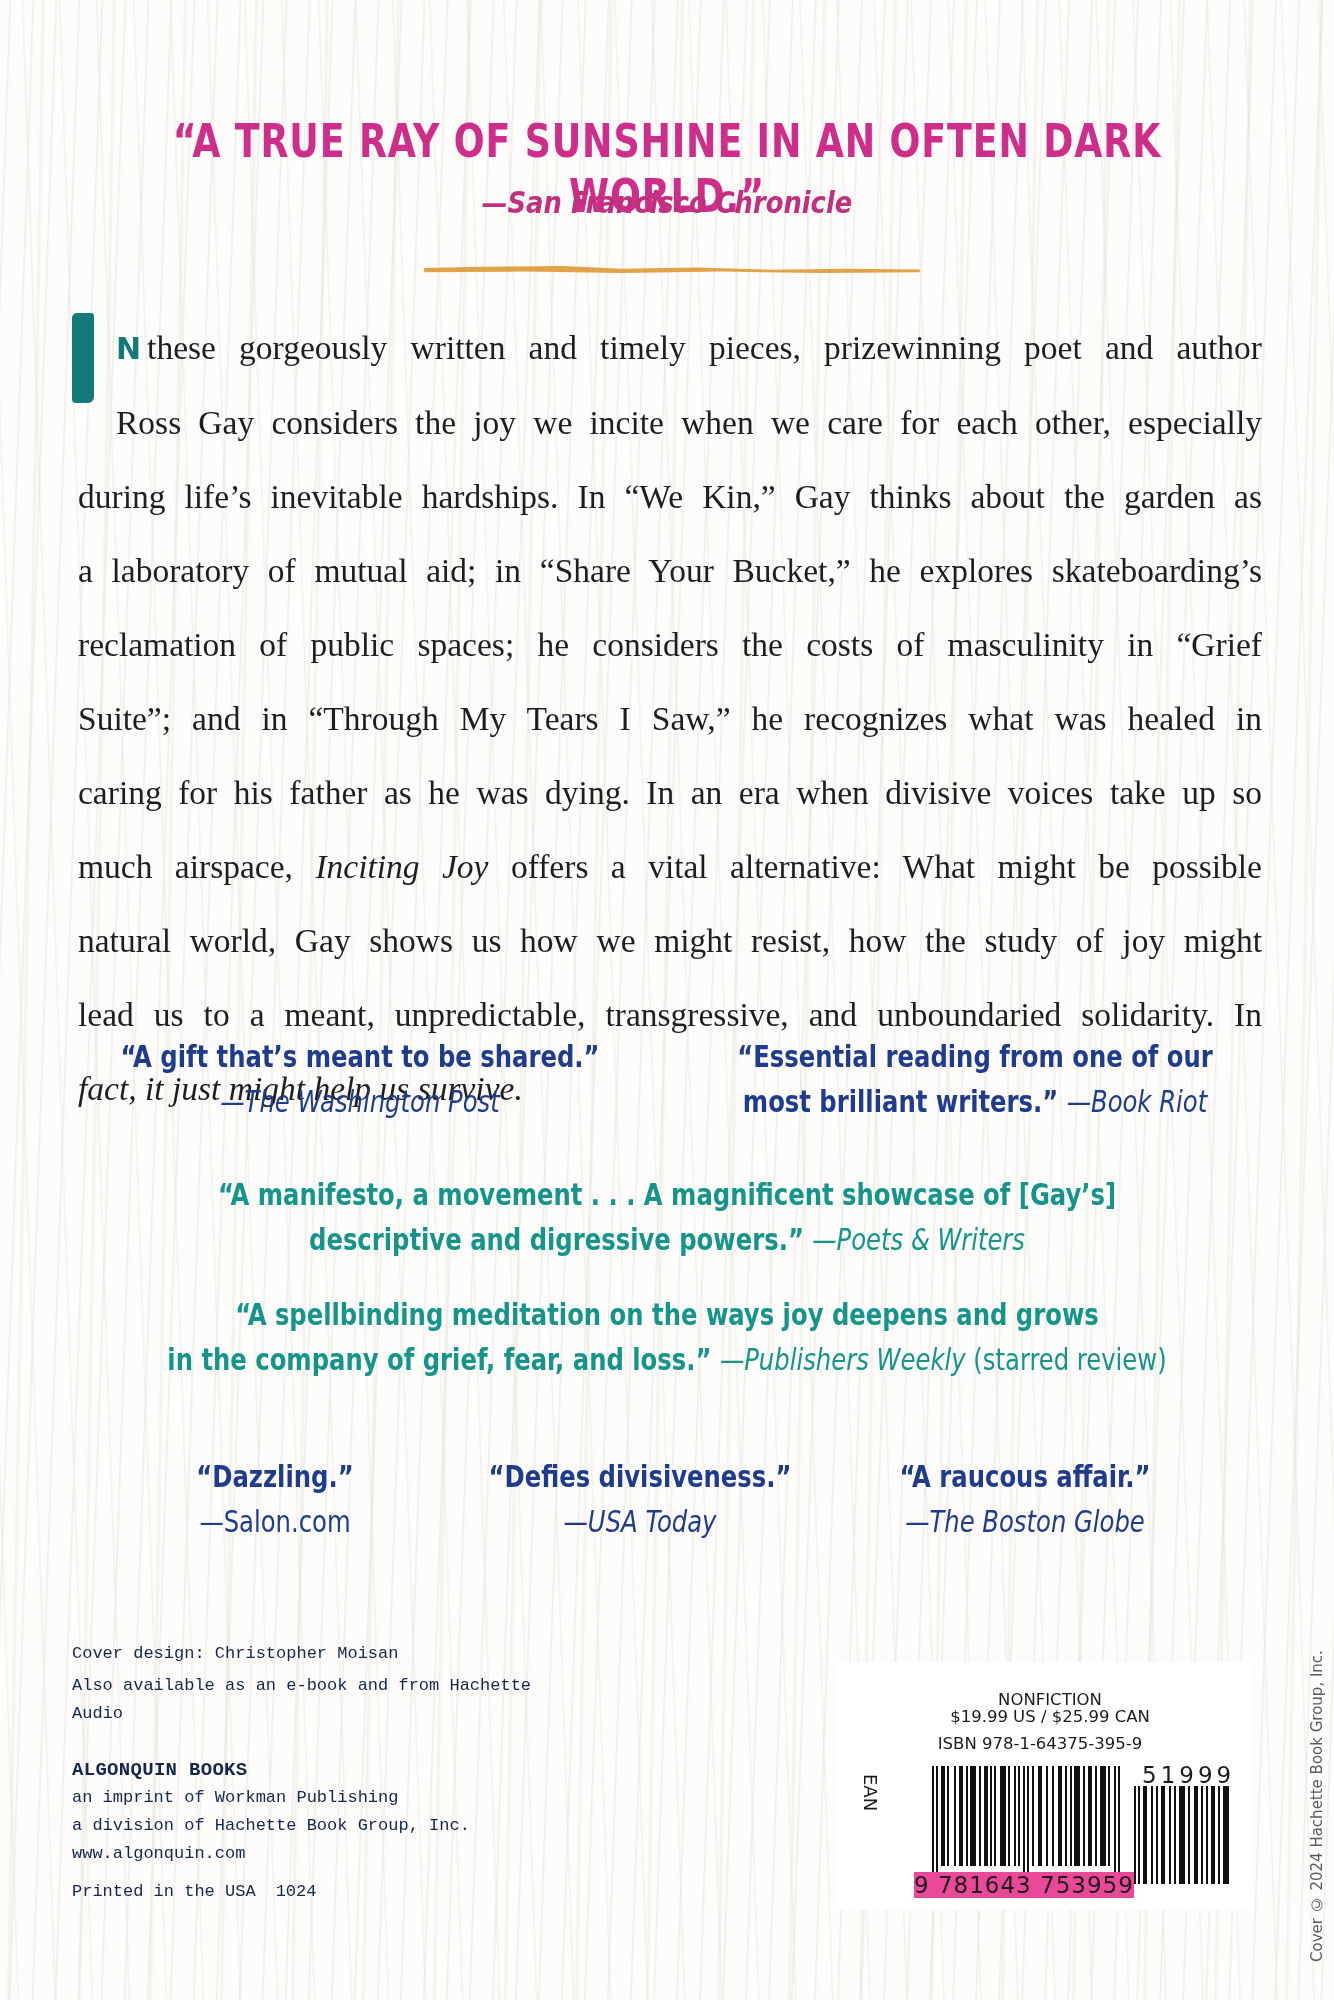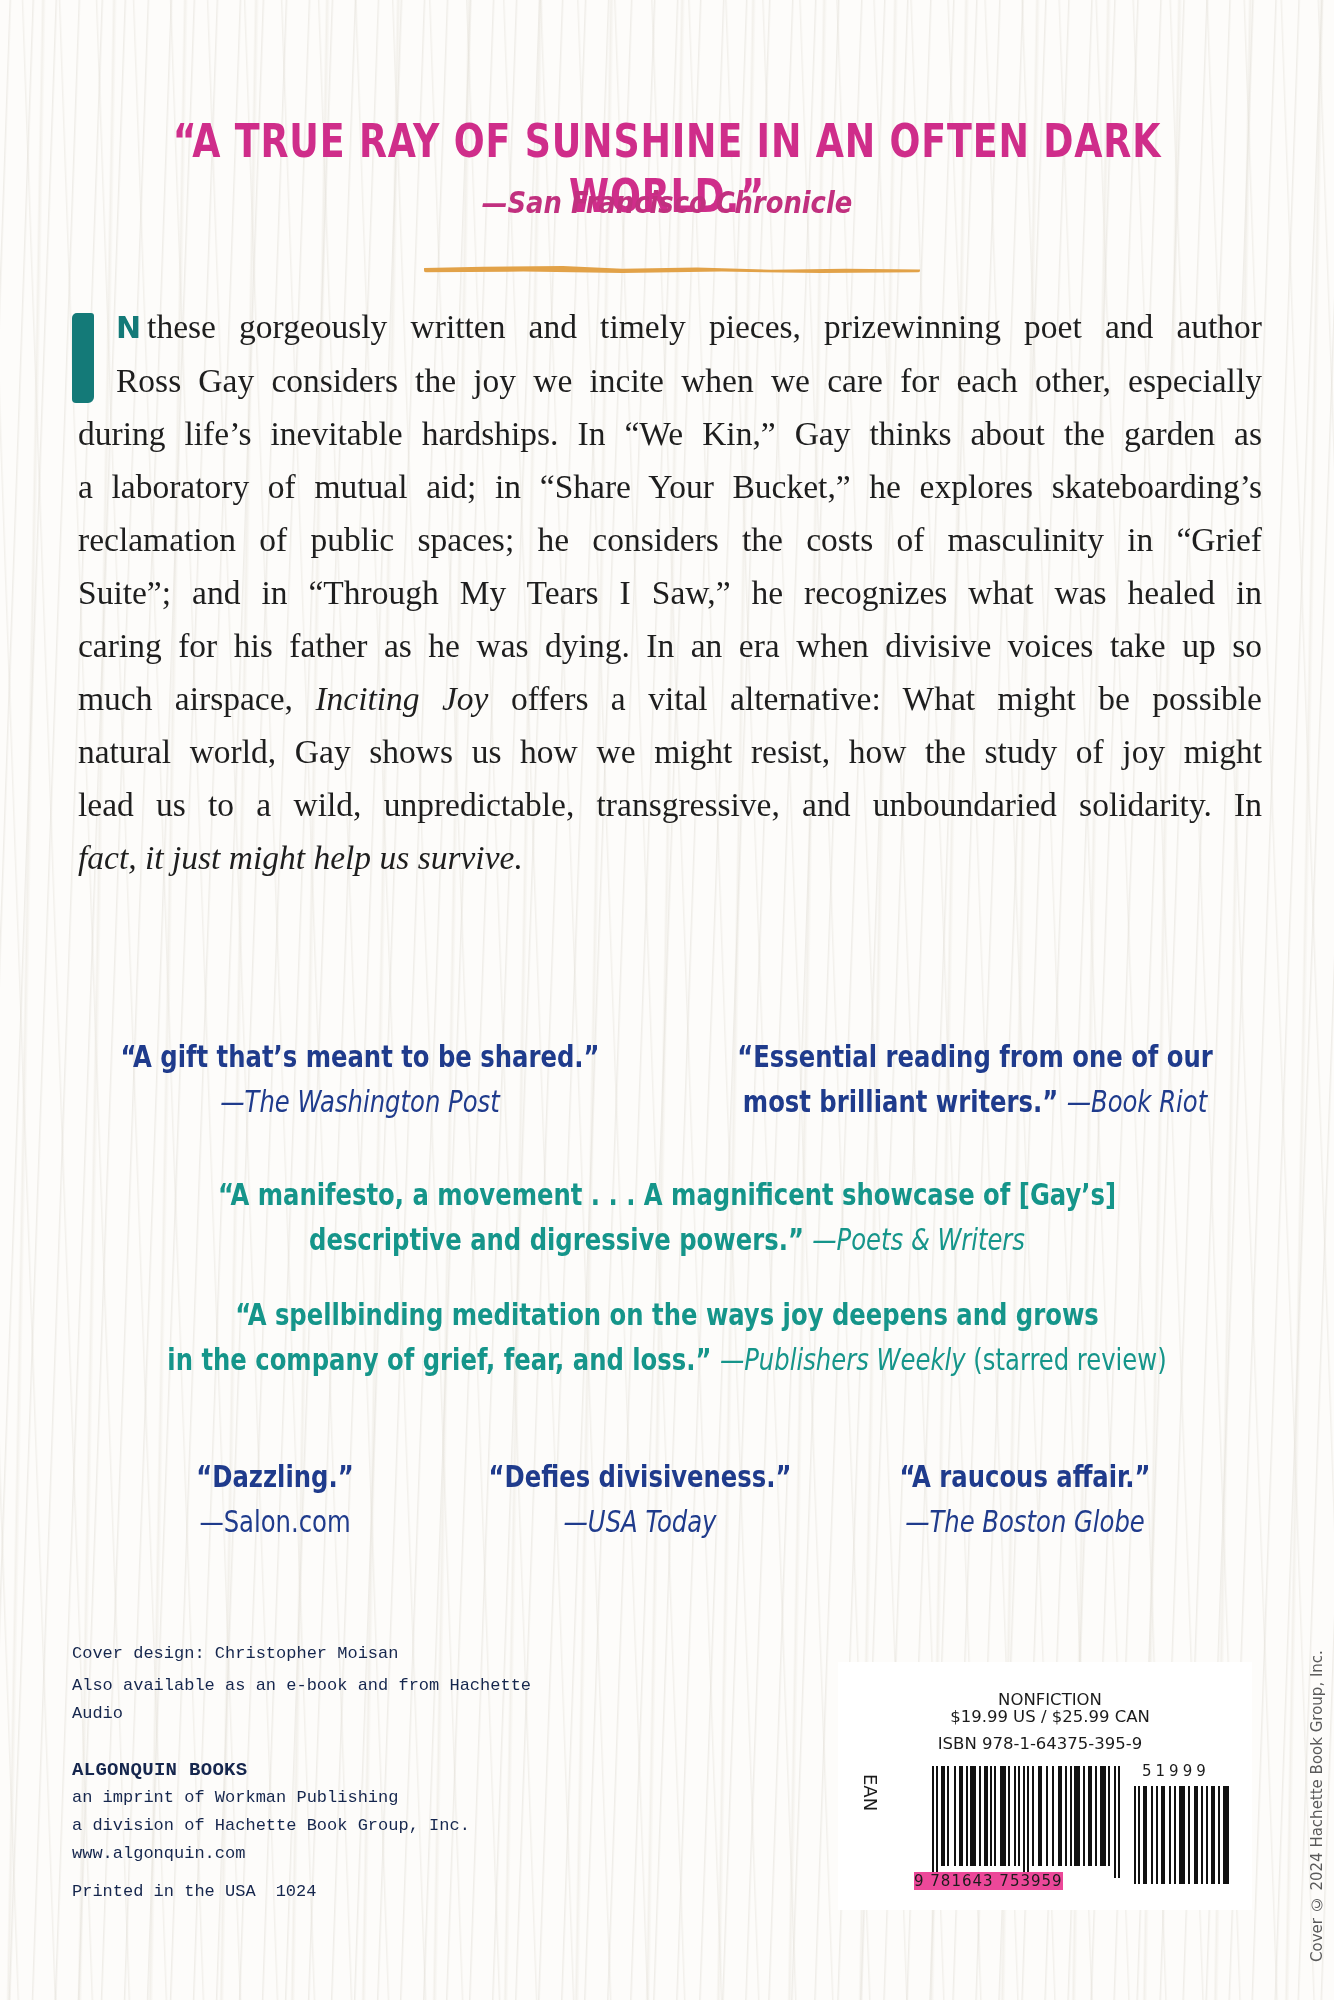--- a/index.html
+++ b/index.html
@@ -31,21 +31,21 @@
       background: #e2a248; border-radius: 3px;
       clip-path: polygon(0 30%, 12% 10%, 28% 0, 40% 40%, 55% 20%, 70% 55%, 85% 40%, 100% 50%, 100% 90%, 80% 100%, 60% 80%, 40% 100%, 20% 80%, 0 90%);
     }
 
     .blurb {
       position: absolute; top: 300px; left: 78px; width: 1184px;
       font-family: "Liberation Serif", "DejaVu Serif", serif;
       font-size: 33.5px; line-height: 53px; color: #1e1e1e;
       text-align: justify;
     }
-    .blurb .line { display: block; text-align: justify; text-align-last: justify; white-space: nowrap; }
+    .blurb .line { display: block; text-align: justify; text-align-last: justify; white-space: nowrap; margin-top: 21px; }
     .blurb .line.last { text-align-last: left; font-style: italic; }
     .blurb .line.indent { padding-left: 38px; }
     .blurb .line.indent2 { padding-left: 38px; }
     .dropcap {
       position: absolute; top: 313px; left: 72px; width: 22px; height: 90px;
       background: #147a78; border-radius: 5px 3px 6px 4px;
     }
     .dropcap-n {
       font-family: "DejaVu Sans", sans-serif; font-weight: bold; font-size: 30px;
       color: #147a78; margin-right: 6px;
@@ -82,21 +82,21 @@
     }
     .bc-text { position: absolute; left: 0; width: 100%; text-align: center;
       font-family: "DejaVu Sans", sans-serif; font-size: 16.5px; color: #1b1b1b; }
     .bc-genre { top: 28px; left: 5px; }
     .bc-price { top: 45px; left: 5px; }
     .bc-isbn { top: 72px; left: -5px; }
     .bc-ean { position: absolute; left: 22px; top: 112px; writing-mode: vertical-rl;
       font-family: "DejaVu Sans", sans-serif; font-size: 18px; color: #1b1b1b; }
     .bars-main { position: absolute; left: 94px; top: 104px; width: 190px; height: 112px; }
     .bars-add { position: absolute; left: 296px; top: 124px; width: 96px; height: 98px; }
-    .bc-num { position: absolute; font-family: "DejaVu Sans", sans-serif; font-size: 15px; color: #1b1b1b; letter-spacing: 1px; }
+    .bc-num { position: absolute; font-family: "DejaVu Sans", sans-serif; font-size: 23px; color: #1b1b1b; letter-spacing: 1px; }
     .bc-num-main { left: 76px; top: 210px; background: #ec4899; }
     .bc-num-add { left: 304px; top: 100px; letter-spacing: 4px; }
 
     .spine-credit {
       position: absolute; left: 1308px; top: 1526px; height: 436px;
       writing-mode: vertical-rl; transform: rotate(180deg);
       font-family: "DejaVu Sans", sans-serif; font-size: 15px; color: #5a5a5a;
       text-align: left;
     }
   </style>
@@ -112,21 +112,21 @@
 <div class="blurb">
   <span class="line indent"><span class="dropcap-n">N</span><span>these gorgeously written and timely pieces, prizewinning poet and author</span></span>
   <span class="line indent2">Ross Gay considers the joy we incite when we care for each other, especially</span>
   <span class="line">during life’s inevitable hardships. In “We Kin,” Gay thinks about the garden as</span>
   <span class="line">a laboratory of mutual aid; in “Share Your Bucket,” he explores skateboarding’s</span>
   <span class="line">reclamation of public spaces; he considers the costs of masculinity in “Grief</span>
   <span class="line">Suite”; and in “Through My Tears I Saw,” he recognizes what was healed in</span>
   <span class="line">caring for his father as he was dying. In an era when divisive voices take up so</span>
   <span class="line"><span>much airspace, </span><em>Inciting Joy</em><span> offers a vital alternative: What might be possible</span></span>
   <span class="line">natural world, Gay shows us how we might resist, how the study of joy might</span>
-  <span class="line">lead us to a wild, unpredictable, transgressive, and unboundaried solidarity. In</span>
+  <span class="line">lead us to a meant, unpredictable, transgressive, and unboundaried solidarity. In</span>
   <span class="line last">fact, it just might help us survive.</span>
 </div>
 
 <div class="quote navy q-wapo">
   <div>“A gift that’s meant to be shared.”</div>
   <div class="src">—The Washington Post</div>
 </div>
 <div class="quote navy q-riot">
   <div>“Essential reading from one of our</div>
   <div><span>most brilliant writers.” </span><span class="src">—Book Riot</span></div>

